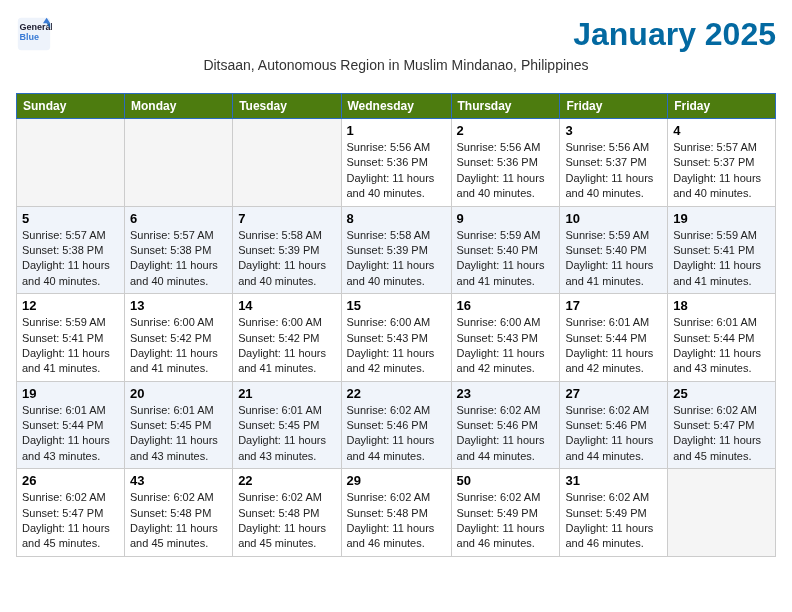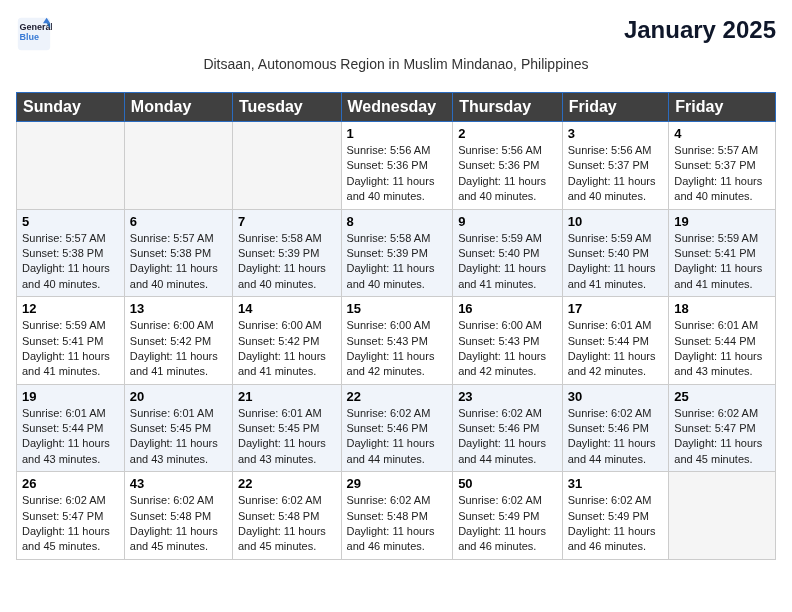--- a/index.html
+++ b/index.html
@@ -19,42 +19,42 @@
     .logo-container {
       display: flex;
       align-items: flex-start;
       gap: 4px;
     }
     .logo-icon {
       width: 36px;
       height: 36px;
     }
     .month-title {
-      font-size: 24px;
+      font-size: 32px;
       font-weight: bold;
-      color: #0f172a;
+      color: #0369a1;
       text-align: left;
     }
     .subtitle {
       text-align: center;
       font-size: 14px;
       color: #333;
       margin-bottom: 20px;
     }
     table {
       width: 100%;
       border-collapse: collapse;
       font-size: 11px;
     }
     thead th {
-      background: #404040;
+      background: #4d7c0f;
       color: #fff;
       text-align: left;
       padding: 5px 6px;
-      font-size: 16px;
+      font-size: 12px;
       border: 1px solid #2a6bbf;
     }
     td {
       border: 1px solid #ccc;
       vertical-align: top;
       padding: 4px 5px;
       width: 113px;
       min-height: 80px;
       background: #fff;
     }
@@ -205,21 +205,21 @@
         </td>
         <td>
           <span class="day-number">22</span>
           <div class="day-info">Sunrise: 6:02 AM<br>Sunset: 5:46 PM<br>Daylight: 11 hours and 44 minutes.</div>
         </td>
         <td>
           <span class="day-number">23</span>
           <div class="day-info">Sunrise: 6:02 AM<br>Sunset: 5:46 PM<br>Daylight: 11 hours and 44 minutes.</div>
         </td>
         <td>
-          <span class="day-number">30</span>
+          <span class="day-number">27</span>
           <div class="day-info">Sunrise: 6:02 AM<br>Sunset: 5:46 PM<br>Daylight: 11 hours and 44 minutes.</div>
         </td>
         <td>
           <span class="day-number">25</span>
           <div class="day-info">Sunrise: 6:02 AM<br>Sunset: 5:47 PM<br>Daylight: 11 hours and 45 minutes.</div>
         </td>
       </tr>
       <tr>
         <td>
           <span class="day-number">26</span>

